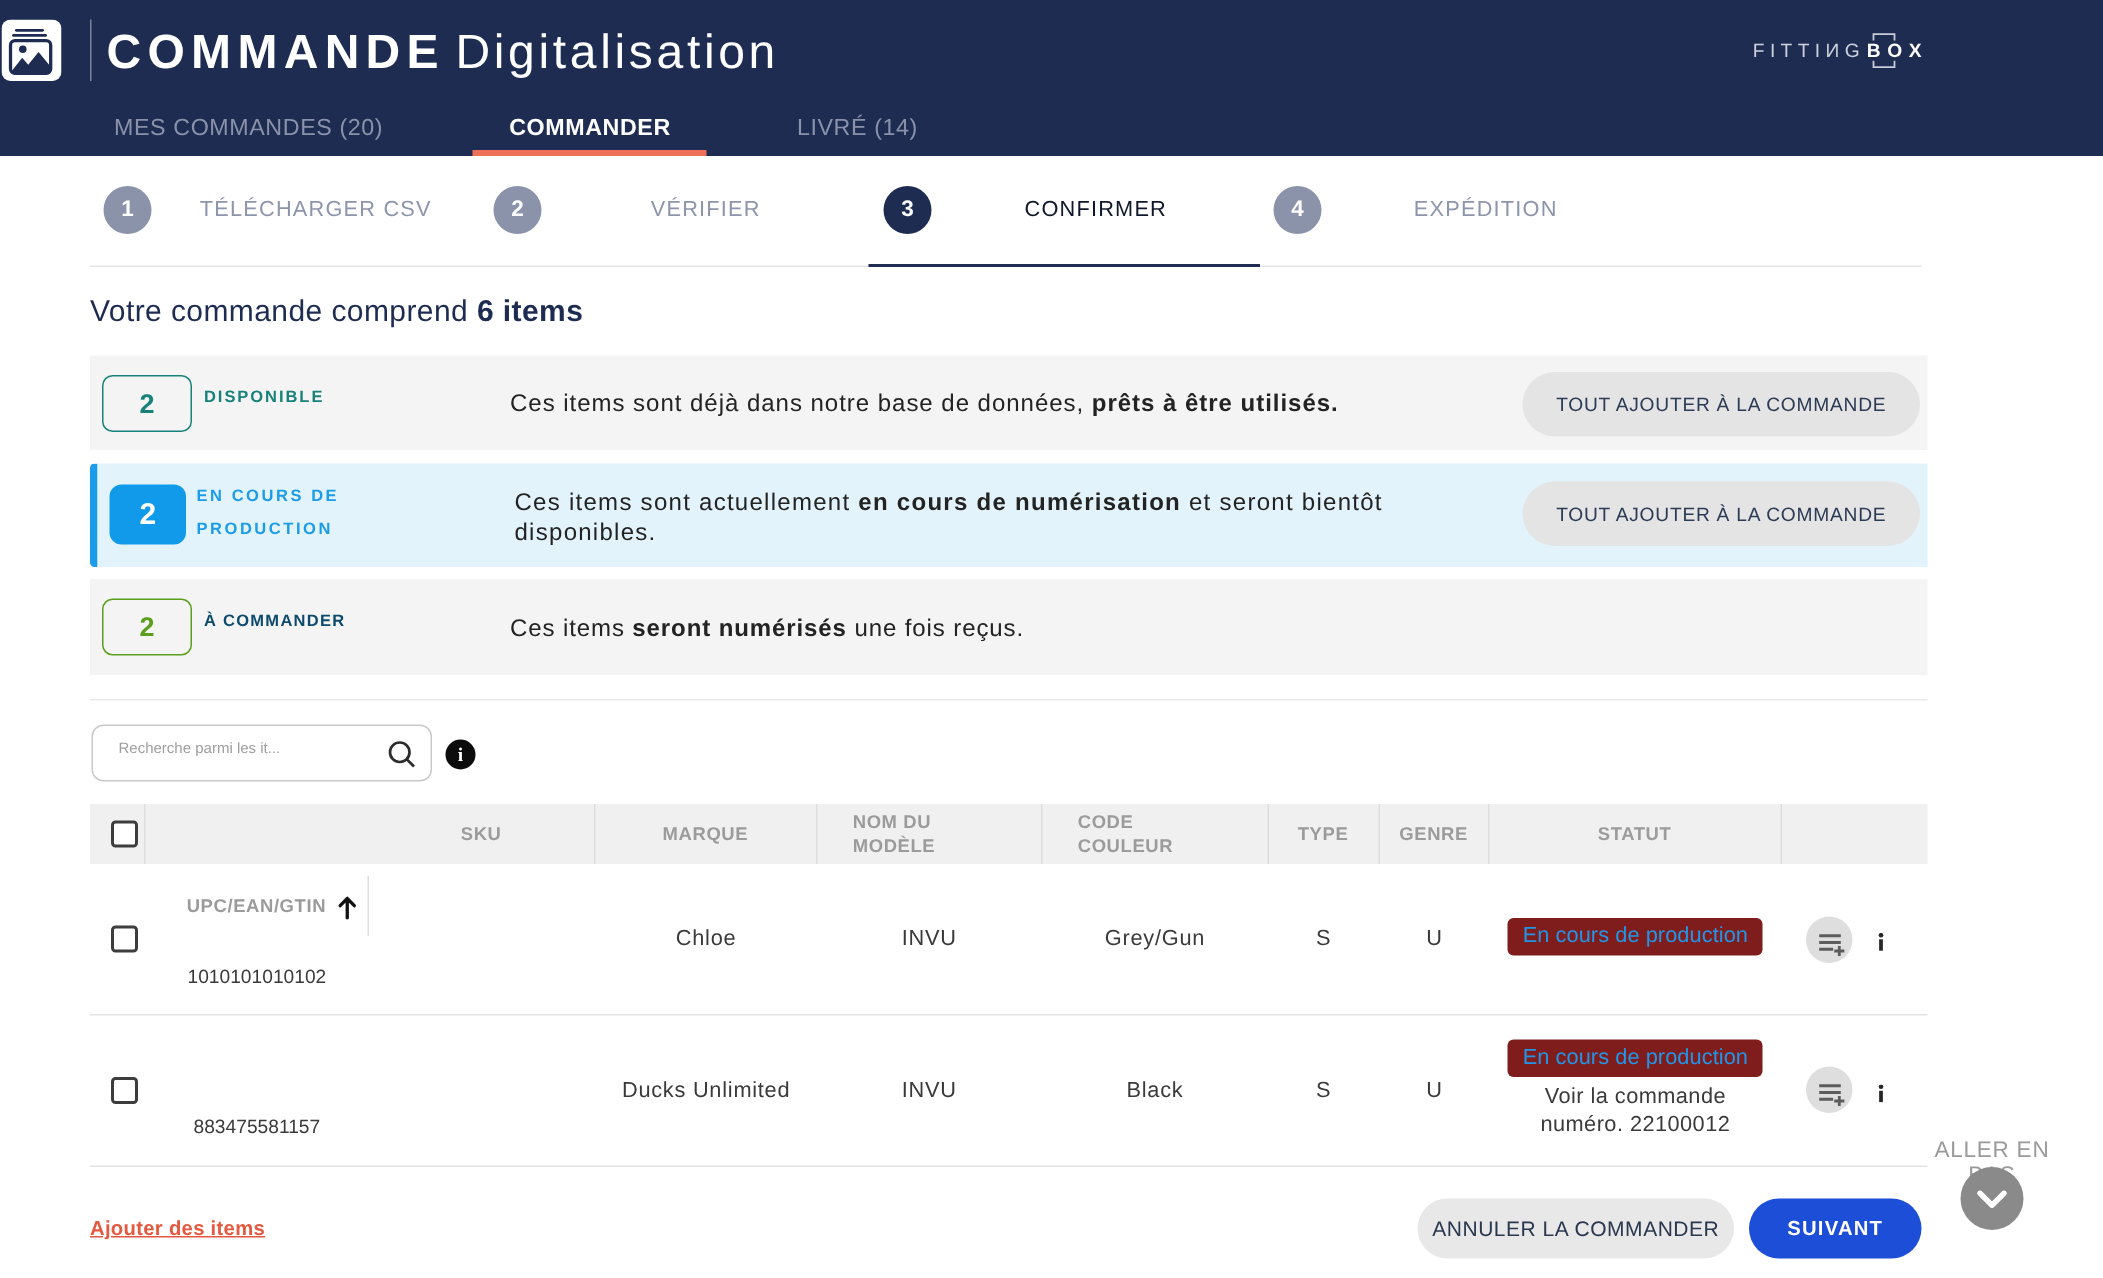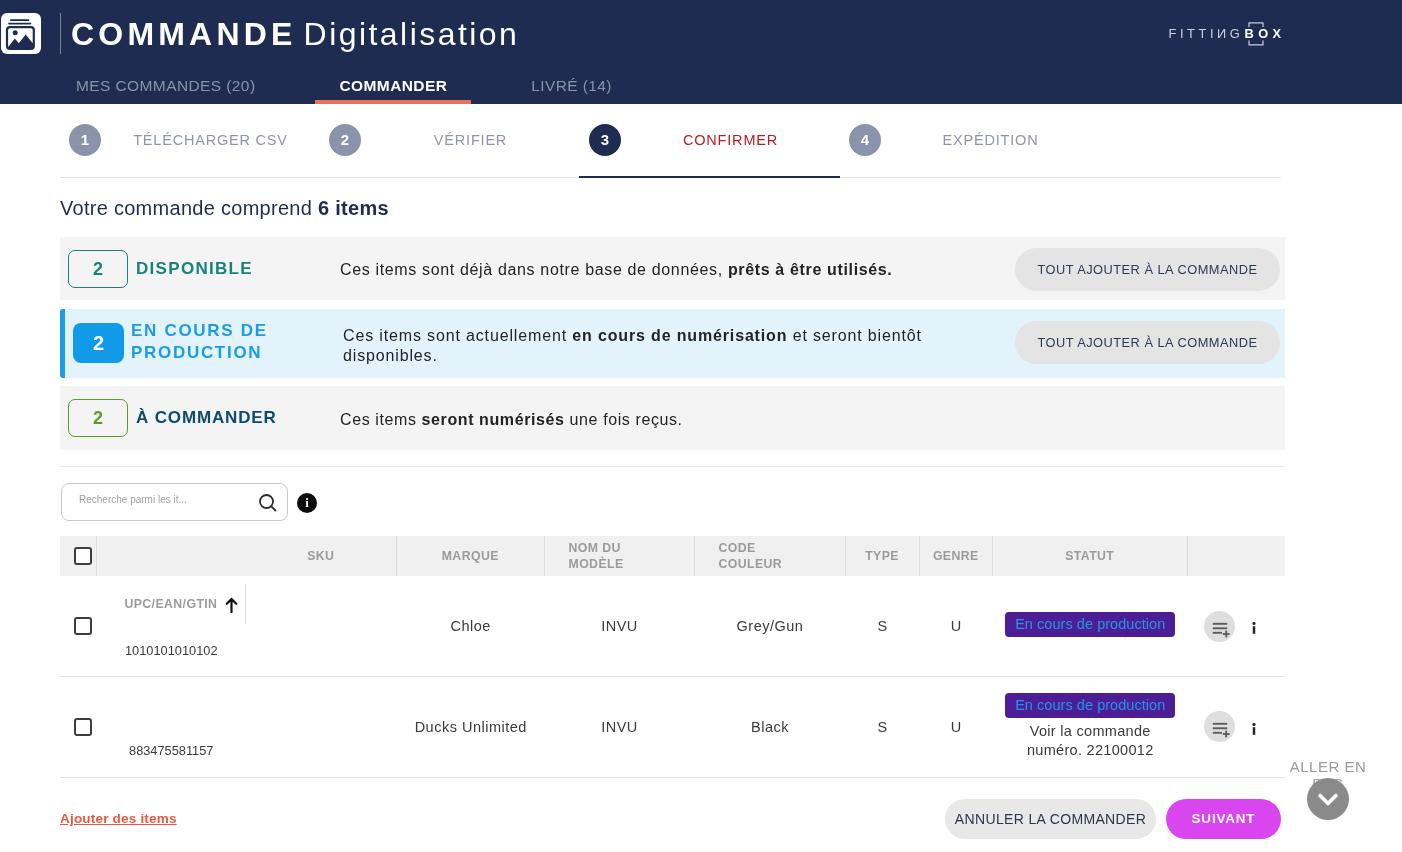--- a/index.html
+++ b/index.html
@@ -20,37 +20,37 @@
 .tab.active { color:#fff; font-weight:bold; }
 .tab.active .underline { position:absolute; left:0; bottom:0; width:100%; height:4px; background:#ed7156; }
 
 
 .stepper { position:absolute; left:60px; top:124px; display:flex; }
 .step { width:260px; display:flex; align-items:center; }
 .scircle { width:32px; height:32px; border-radius:50%; background:#8b93ab; color:#fff;
   font-weight:bold; font-size:15px; text-align:center; line-height:32px; margin-left:9px; flex:none; }
 .step.active .scircle { background:#1e2c52; }
 .slabel { flex:1; text-align:center; font-size:14.5px; letter-spacing:0.8px; color:#8d95ac; }
-.step.active .slabel { color:#b91c1c; }
+.step.active .slabel { color:#0f172a; }
 .stepline { position:absolute; left:60px; top:177px; width:1221px; height:1px; background:#e4e4e4; }
 .steplinedark { position:absolute; left:579px; top:176px; width:261px; height:2px; background:#1e2c52; }
 
 
 .h2 { position:absolute; left:60px; top:197px; font-size:20px; color:#1e2c52; letter-spacing:0.28px; }
 
 
 .banner { position:absolute; left:60px; width:1225px; background:#f4f4f4; }
 .b1 { top:237px; height:63px; }
 .b2 { top:309px; height:69px; background:#e2f3fb; border-left:5px solid #1b9ce8; border-radius:3px 0 0 3px; }
 .b3 { top:386px; height:64px; }
 .numbox { position:absolute; font-weight:bold; font-size:18px; text-align:center; border-radius:7px; }
 .b1 .numbox { left:8px; top:13px; width:60px; height:38px; line-height:36px; border:1.5px solid #17827a; color:#17827a; background:#fff0; }
 .b2 .numbox { left:8px; top:14px; width:51px; height:40px; line-height:40px; background:#109ae9; color:#fff; border-radius:8px; font-size:20px; }
 .b3 .numbox { left:8px; top:13px; width:60px; height:38px; line-height:36px; border:1.5px solid #5a9e1b; color:#5a9e1b; background:#fff0; }
-.blabel { position:absolute; left:76px; font-weight:bold; font-size:17px; }
+.blabel { position:absolute; left:76px; font-weight:bold; font-size:11px; }
 .b1 .blabel { top:22px; color:#17827a; letter-spacing:1.3px; }
 .b2 .blabel { top:11px; left:66px; color:#1b9ce8; line-height:22px; letter-spacing:1.7px; }
 .b3 .blabel { top:22px; color:#0c4a6e; letter-spacing:0.85px; }
 .btext { position:absolute; font-size:16px; color:#232323; line-height:19.5px; }
 .b1 .btext { left:280px; top:23px; letter-spacing:0.65px; }
 .b2 .btext { left:278px; top:17px; letter-spacing:0.85px; }
 .b3 .btext { left:280px; top:24px; letter-spacing:0.6px; }
 .bbtn { position:absolute; right:5px; width:265px; height:43px; border-radius:22px; background:#e4e4e4;
   color:#2b3a55; font-size:12.8px; letter-spacing:0.5px; text-align:center; }
 .b1 .bbtn { top:11px; line-height:43px; }
@@ -74,33 +74,33 @@
 .row { position:absolute; left:60px; width:1225px; display:flex; align-items:center; border-bottom:1px solid #e3e3e3; }
 .r1 { top:576px; height:101px; }
 .r2 { top:677px; height:100.5px; }
 .td { display:flex; align-items:center; justify-content:center; text-align:center;
   font-size:14.5px; color:#3a3a3a; letter-spacing:0.5px; }
 .cw0{width:37px;} .cw1{width:148.5px;margin-top:48px;} .cw2{width:151.5px;} .cw3{width:147.5px;} .cw4{width:150px;}
 .cw5{width:151px;} .cw6{width:74px;} .cw7{width:73.5px;} .cw8{width:194.5px;} .cw9{width:97.5px;}
 .checkbox { width:18px; height:18px; border:2px solid #3d3d3d; border-radius:3px; background:#fff; }
 .r1 .checkbox, .r2 .checkbox { margin-left:9px; }
 .num { font-size:12.8px; letter-spacing:0px; }
-.pill { display:inline-block; background:#4c1d95; color:#2196e8; font-size:14.5px; letter-spacing:0.05px;
+.pill { display:inline-block; background:#7f1d1d; color:#2196e8; font-size:14.5px; letter-spacing:0.05px;
   padding:4px 10px 5px; border-radius:4px; }
 .r1 .pill { margin-bottom:3px; }
 .voir { font-size:14.5px; color:#3a3a3a; line-height:19.5px; margin-top:4px; letter-spacing:0.3px; }
 .actbtn { width:31px; height:31px; border-radius:50%; background:#dedede; position:relative; flex:none; }
 .actbtn svg { position:absolute; left:0; top:0; }
 .iicon { width:4px; height:12px; margin-top:4px; margin-right:1.5px; flex:none; }
 
 
 .addlink { position:absolute; left:60px; top:811px; font-size:13.5px; font-weight:bold; color:#e4593f; text-decoration:underline; letter-spacing:0.2px; }
 .btn-cancel { position:absolute; left:945px; top:799px; width:211px; height:40px; border-radius:20px; background:#e8e8e8;
   color:#29374f; font-size:14px; letter-spacing:0.35px; text-align:center; line-height:40px; }
-.btn-next { position:absolute; left:1166px; top:799px; width:115px; height:40px; border-radius:20px; background:#d946ef;
+.btn-next { position:absolute; left:1166px; top:799px; width:115px; height:40px; border-radius:20px; background:#1d4ed8;
   color:#fff; font-size:13.5px; font-weight:bold; letter-spacing:0.8px; text-align:center; line-height:40px; }
 .allerlabel { position:absolute; left:1283px; top:758px; width:90px; text-align:center; font-size:15px; color:#9a9a9a; letter-spacing:0.5px; }
 .godown { position:absolute; left:1307px; top:778px; width:42px; height:42px; border-radius:50%; background:#8a8a8a; }
 </style>
 </head>
 <body>
 <div id="page">
 
   <div class="topbar">
     <svg class="appicon" width="40" height="41" viewBox="0 0 40 41">

